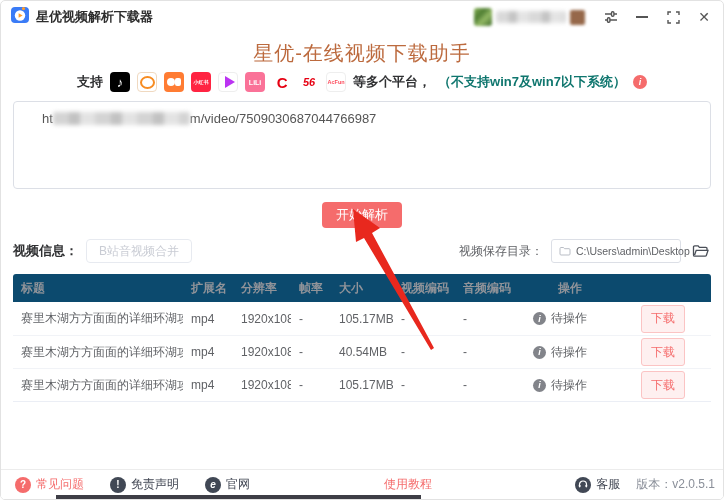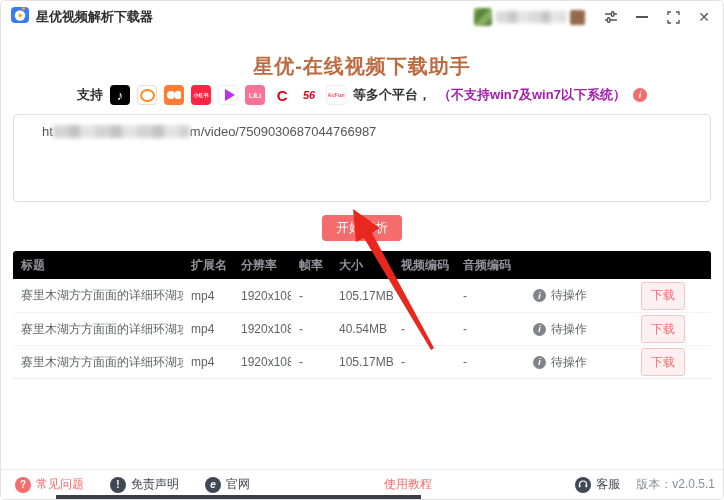--- a/index.html
+++ b/index.html
@@ -24,24 +24,24 @@
     background:linear-gradient(135deg,#86b255 0%,#4f7d33 35%,#93b964 60%,#3f6b2a 100%); }
   .blur-name { width:70px; height:12px; border-radius:2px; filter:blur(2px);
     background:repeating-linear-gradient(90deg,#d9d9d9 0 13px,#c3c3c3 13px 21px,#e4e4e4 21px 33px); }
   .blur-square { width:15px; height:15px; border-radius:2px; filter:blur(1.5px); background:#96684a; }
   .wbtn { width:18px; height:18px; display:flex; align-items:center; justify-content:center;
     color:#555; cursor:pointer; font-size:14px; line-height:1; }
   .min-line { width:12px; height:1.6px; background:#555; display:inline-block; }
 
   
   .content { padding:0 12px; }
-  .main-title { text-align:center; margin-top:20px; font-size:20px; font-weight:bold; color:#bc6a3e; letter-spacing:1px; }
+  .main-title { text-align:center; margin-top:7px; font-size:20px; font-weight:normal; color:#bc6a3e; letter-spacing:1px; }
   .platforms { display:flex; align-items:center; justify-content:center; gap:7px; margin-top:3px; height:24px; }
   .sup-label, .more-label { font-size:13px; font-weight:bold; color:#303133; }
-  .warn-label { font-size:13px; font-weight:bold; color:#a21caf; }
+  .warn-label { font-size:13px; font-weight:bold; color:#0f766e; }
   .picon { width:20px; height:20px; border-radius:4px; display:inline-flex; align-items:center;
     justify-content:center; font-weight:bold; position:relative; overflow:hidden; flex:none; }
   .pi-douyin { background:#000; color:#fff; font-size:13px; }
   .pi-weibo { background:#fff; border:1px solid #f0d9c0; }
   .pi-weibo::before { content:""; width:11px; height:9px; border-radius:50%; border:2.5px solid #f78c22; }
   .pi-kuaishou { background:#ff7c33; }
   .pi-kuaishou::before { content:""; position:absolute; left:3px; top:6px; width:8px; height:8px; border-radius:50%; background:#fff; }
   .pi-kuaishou::after { content:""; position:absolute; right:3px; top:6px; width:6px; height:8px; border-radius:2px; background:#fff; }
   .pi-xiaohongshu { background:#ff2442; color:#fff; font-size:5px; }
   .pi-haokan { background:#fff; border:1px solid #eee; }
@@ -73,21 +73,21 @@
     color:#c9ccd4; font-size:12px; font-family:inherit; cursor:not-allowed; }
   .sd-label { font-size:12px; color:#606266; }
   .path-box { width:130px; height:24px; border:1px solid #dcdfe6; border-radius:3px; display:flex;
     align-items:center; gap:5px; padding:0 7px; cursor:text; }
   .path-text { font-size:10.5px; color:#606266; white-space:nowrap; }
   .folder-btn { width:22px; height:22px; display:flex; align-items:center; justify-content:center; cursor:pointer; }
 
   
   .dtable { margin-top:10px; border-bottom:1px solid #ebeef5; }
   .thead, .trow { display:grid; grid-template-columns:170px 50px 58px 40px 62px 62px 70px 90px 1fr; align-items:center; }
-  .thead { height:28px; background:#000000; border-radius:3px 3px 0 0; }
+  .thead { height:28px; background:#0c4a6e; border-radius:3px 3px 0 0; }
   .thead > div { font-size:12px; font-weight:bold; color:#909399; padding-left:8px; }
   .trow { height:33px; border-top:1px solid #f1f3f7; background:#fff; }
   .trow:first-child { border-top:none; }
   .trow > div { font-size:12px; color:#606266; padding-left:8px; white-space:nowrap; overflow:hidden; }
   .col-action { text-align:center; padding-left:0 !important; }
   .cell-status { display:flex; align-items:center; gap:5px; }
   .info-dot { width:13px; height:13px; border-radius:50%; background:#82848a; color:#fff; flex:none;
     display:inline-flex; align-items:center; justify-content:center; font-size:9px; font-weight:bold; font-style:italic; }
   .info-dot::before { content:"i"; }
   .dl-btn { background:#fef0f0; border:1px solid #fbc4c4; color:#f56c6c; border-radius:3px;
@@ -182,30 +182,54 @@
     </div>
 
     <div class="urlbox">
       <span>ht</span><span class="redact"></span><span>m/video/7509030687044766987</span>
     </div>
 
     <div class="parse-row">
       <button class="parse-btn">开始解析</button>
     </div>
 
+    <div class="inforow">
+      <div class="ir-left">
+        <span class="vi-label">视频信息：</span>
+        <button class="merge-btn">B站音视频合并</button>
+      </div>
+      <div class="ir-right">
+        <span class="sd-label">视频保存目录：</span>
+        <div class="path-box">
+          <span>
+            <svg width="12" height="10" viewBox="0 0 12 10" fill="none" stroke="#b9bdc5" stroke-width="1">
+              <path d="M1 2.5 a1 1 0 0 1 1-1 h2.5 l1 1.2 H10 a1 1 0 0 1 1 1 V8 a1 1 0 0 1 -1 1 H2 a1 1 0 0 1 -1-1 Z"></path>
+            </svg>
+          </span>
+          <span class="path-text">C:\Users\admin\Desktop</span>
+        </div>
+        <span class="folder-btn">
+          <svg width="17" height="14" viewBox="0 0 17 14" fill="none" stroke="#4a4f58" stroke-width="1.3">
+            <path d="M1.5 3 a1.2 1.2 0 0 1 1.2-1.2 h3.4 l1.3 1.6 h6.4 a1.2 1.2 0 0 1 1.2 1.2 V7"></path>
+            <path d="M1.5 3 V11 a1.2 1.2 0 0 0 1.2 1.2 h10.4 a1.4 1.4 0 0 0 1.3-1 L16 6.4 H4.2 L2.6 11"></path>
+          </svg>
+        </span>
+      </div>
+    </div>
 
     <div class="dtable">
       <div class="thead">
         <div>标题</div>
         <div>扩展名</div>
         <div>分辨率</div>
         <div>帧率</div>
         <div>大小</div>
         <div>视频编码</div>
         <div>音频编码</div>
+        <div class="col-action">操作</div>
       </div>
       <div id="tbody">
   <div class="trow">
     <div>赛里木湖方方面面的详细环湖攻略从...</div>
     <div>mp4</div>
     <div>1920x1080</div>
     <div>-</div>
     <div>105.17MB</div>
     <div>-</div>
     <div>-</div>

